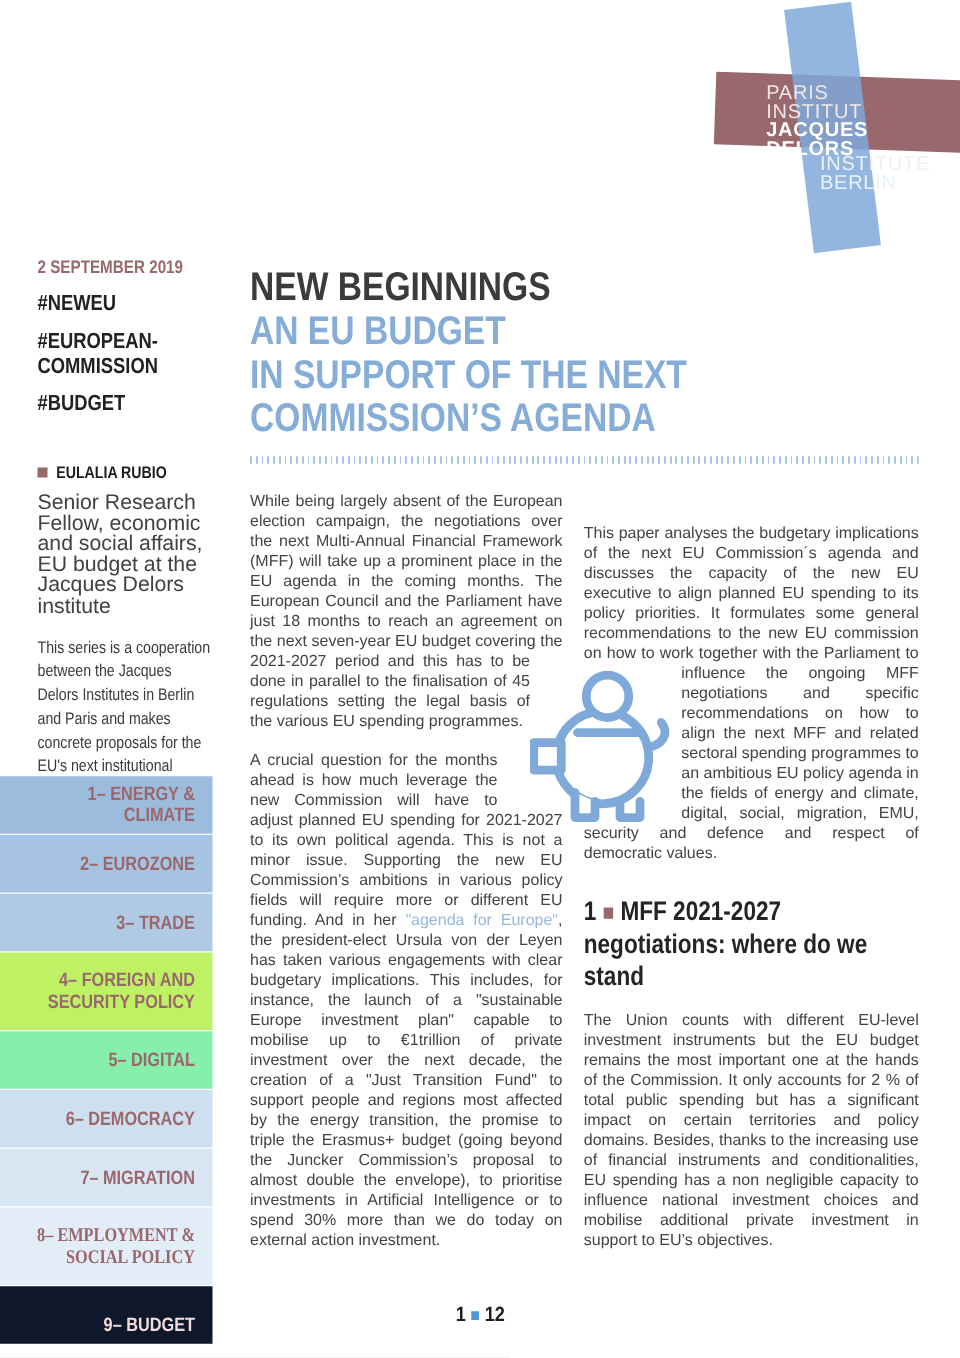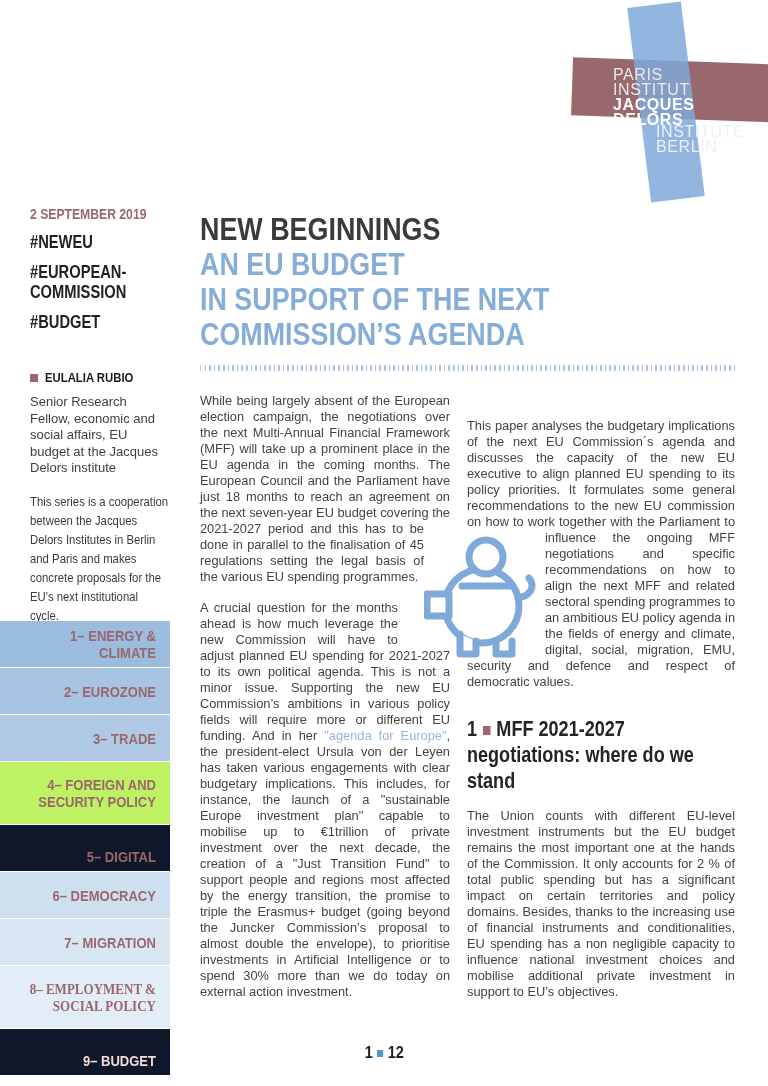--- a/index.html
+++ b/index.html
@@ -26,32 +26,32 @@
   .cx-block { width:119%; transform:scaleX(.84); transform-origin:left top; }
 
   
   .side { position:absolute; left:30px; top:206px; width:140px; }
   .side-date { color:#9A686C; font-weight:700; font-size:14.5px; }
   .hashtags { margin-top:10px; }
   .hashtag { font-weight:700; font-size:17.5px; line-height:20px; color:#212121; margin-bottom:10px; }
   .author-row { margin-top:38px; display:flex; align-items:center; gap:7px; }
   .sq-maroon { width:8px; height:8px; background:#99686C; flex:0 0 auto; }
   .author-name { font-weight:700; font-size:13.5px; color:#1c1c1c; }
-  .bio { margin:9px 0 0; font-size:13px; line-height:16.5px; color:#414141; }
+  .bio { margin:9px 0 0; font-size:17px; line-height:16.5px; color:#414141; }
   .series { margin:15px 0 0; font-size:13.5px; line-height:19px; color:#3a3a3a; }
 
   
   .toc { position:absolute; left:0; top:621px; width:170px; }
   .toc-item { box-sizing:border-box; min-height:46px; margin-bottom:1px; padding:6px 14px;
     display:flex; align-items:center; justify-content:flex-end; cursor:pointer; }
   .toc-item:nth-child(1) { background:#9CBCDE; }
   .toc-item:nth-child(2) { background:#A6C3E2; }
   .toc-item:nth-child(3) { background:#B0CAE5; }
   .toc-item:nth-child(4) { background:#bef264; min-height:62px; }
-  .toc-item:nth-child(5) { background:#0f172a;align-items:flex-end; }
+  .toc-item:nth-child(5) { background:#86efac; }
   .toc-item:nth-child(6) { background:#CEDFF0; }
   .toc-item:nth-child(7) { background:#D8E6F3; }
   .toc-item:nth-child(8) { background:#E2EDF7; min-height:62px;font-family:Liberation Serif, serif; }
   .toc-item:nth-child(9) { background:#0f172a;align-items:flex-end; }
   .toc-label { font-weight:700; font-size:15.5px; line-height:17px; color:#9A686C;
     text-align:right; width:119%; margin-left:-19%;
     transform:scaleX(.84); transform-origin:right center; }
   .toc-item.active .toc-label { color:#F0DCDA; }
 
   

